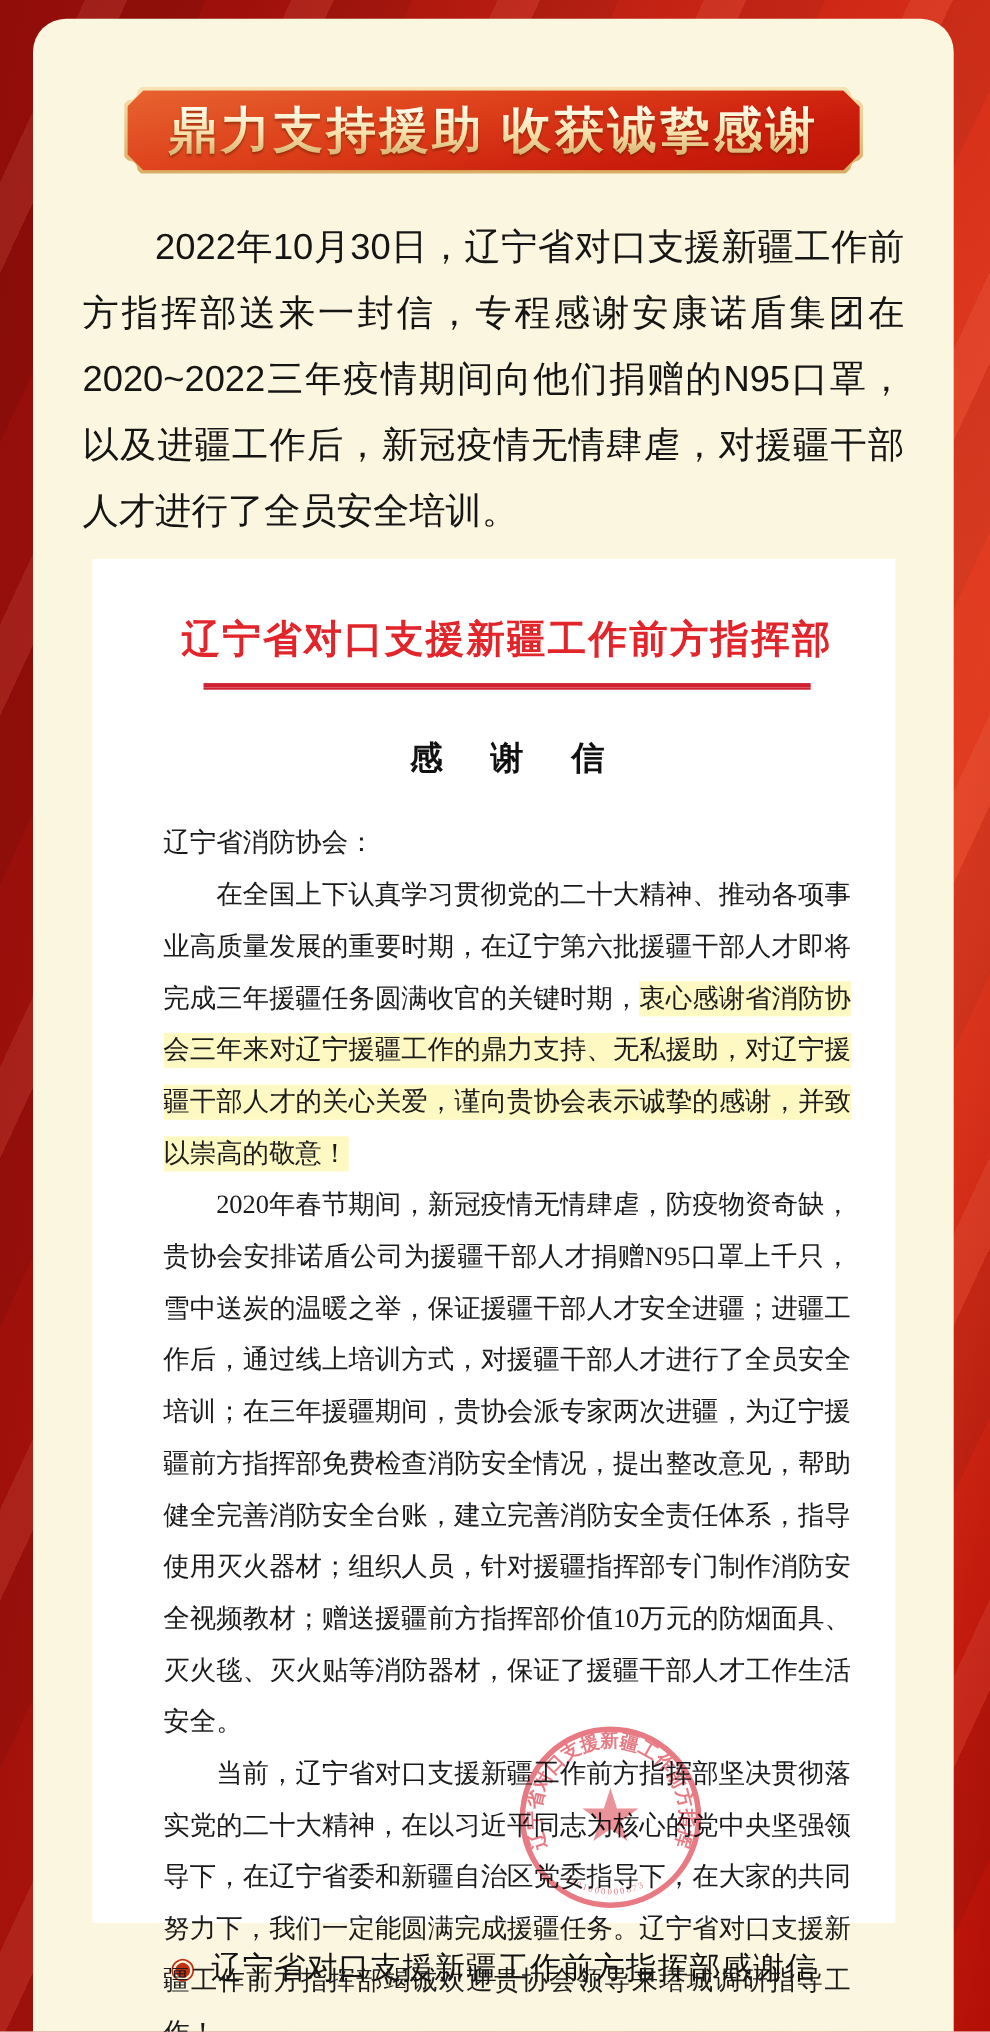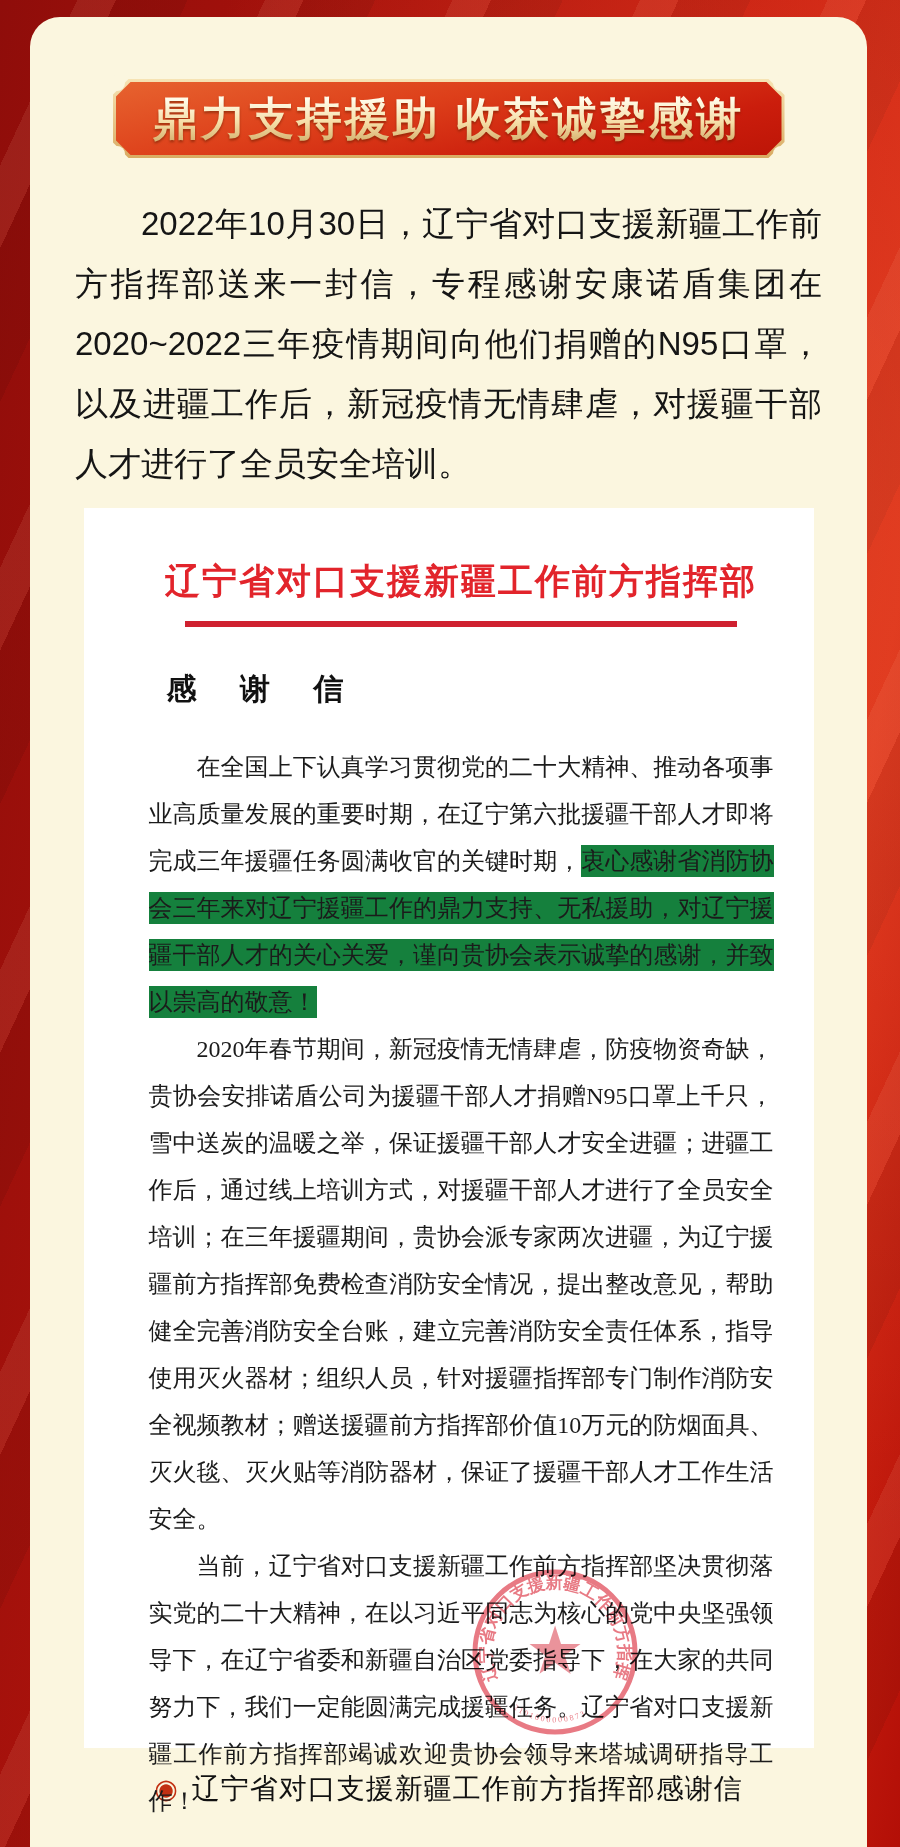--- a/index.html
+++ b/index.html
@@ -59,26 +59,26 @@
   }
   .letter-title{
     text-align:center; font-size:35px; font-weight:bold; color:#e2242b;
     letter-spacing:2px; white-space:nowrap;
   }
   .double-rule{
     width:552px; height:4px; margin:16px auto 0;
     border-top:4px solid #cf2130; border-bottom:2px solid #cf2130;
   }
   .letter-heading{
-    font-size:30px; font-weight:bold; color:#111;
+    text-align:center; font-size:30px; font-weight:bold; color:#111;
     letter-spacing:18px; text-indent:18px; margin-top:42px;
   }
   .letter-body{ margin-top:34px; font-size:24px; line-height:47px; color:#1b1b1b; text-align:justify; }
   .letter-body p.indent{ text-indent:2em; }
-  .hl{ background:#15803d; padding:3px 0; }
+  .hl{ background:#fef9c3; padding:3px 0; }
   .stamp{
     position:absolute; left:385px; top:1058px; width:172px; height:172px;
     opacity:.85; mix-blend-mode:multiply; pointer-events:none;
   }
   
   .caption{
     margin-top:22px; display:flex; align-items:center; justify-content:center; gap:14px;
   }
   .caption .bullet{ color:#c23012; font-size:27px; line-height:1; }
   .caption .text{ font-size:28px; color:#111; letter-spacing:1px; }
@@ -101,20 +101,21 @@
     </div>
 
     <p class="intro">2022年10月30日，辽宁省对口支援新疆工作前方指挥部送来一封信，专程感谢安康诺盾集团在2020~2022三年疫情期间向他们捐赠的N95口罩，以及进疆工作后，新冠疫情无情肆虐，对援疆干部人才进行了全员安全培训。</p>
 
     <div class="letter">
       <div class="letter-title">辽宁省对口支援新疆工作前方指挥部</div>
       <div class="double-rule"></div>
       <div class="letter-heading">感 谢 信</div>
 
       <div class="letter-body">
+        <p>辽宁省消防协会：</p>
         <p class="indent"><span>在全国上下认真学习贯彻党的二十大精神、推动各项事业高质量发展的重要时期，在辽宁第六批援疆干部人才即将完成三年援疆任务圆满收官的关键时期，</span><span class="hl">衷心感谢省消防协会三年来对辽宁援疆工作的鼎力支持、无私援助，对辽宁援疆干部人才的关心关爱，谨向贵协会表示诚挚的感谢，并致以崇高的敬意！</span></p>
         <p class="indent">2020年春节期间，新冠疫情无情肆虐，防疫物资奇缺，贵协会安排诺盾公司为援疆干部人才捐赠N95口罩上千只，雪中送炭的温暖之举，保证援疆干部人才安全进疆；进疆工作后，通过线上培训方式，对援疆干部人才进行了全员安全培训；在三年援疆期间，贵协会派专家两次进疆，为辽宁援疆前方指挥部免费检查消防安全情况，提出整改意见，帮助健全完善消防安全台账，建立完善消防安全责任体系，指导使用灭火器材；组织人员，针对援疆指挥部专门制作消防安全视频教材；赠送援疆前方指挥部价值10万元的防烟面具、灭火毯、灭火贴等消防器材，保证了援疆干部人才工作生活安全。</p>
         <p class="indent">当前，辽宁省对口支援新疆工作前方指挥部坚决贯彻落实党的二十大精神，在以习近平同志为核心的党中央坚强领导下，在辽宁省委和新疆自治区党委指导下，在大家的共同努力下，我们一定能圆满完成援疆任务。辽宁省对口支援新疆工作前方指挥部竭诚欢迎贵协会领导来塔城调研指导工作！</p>
 
       </div>
 
       <svg class="stamp" viewBox="0 0 172 172">
         <defs>
           <path id="arcTop" d="M 28,113 A 64,64 0 1 1 144,113" fill="none"></path>
           <path id="arcBottom" d="M 41,140 A 70,70 0 0 0 131,140" fill="none"></path>

